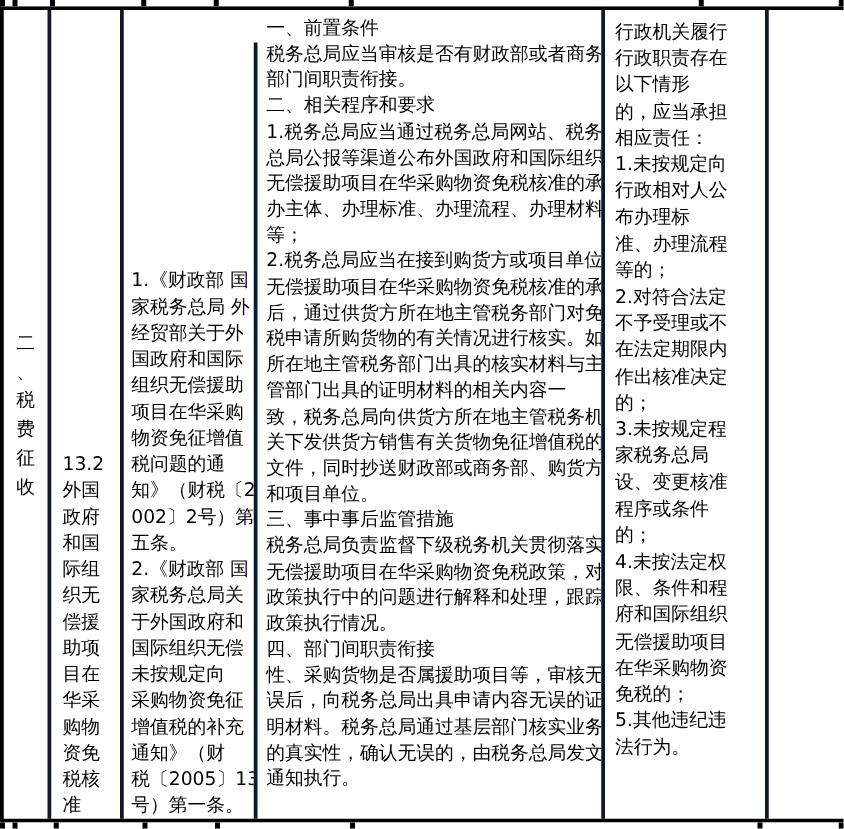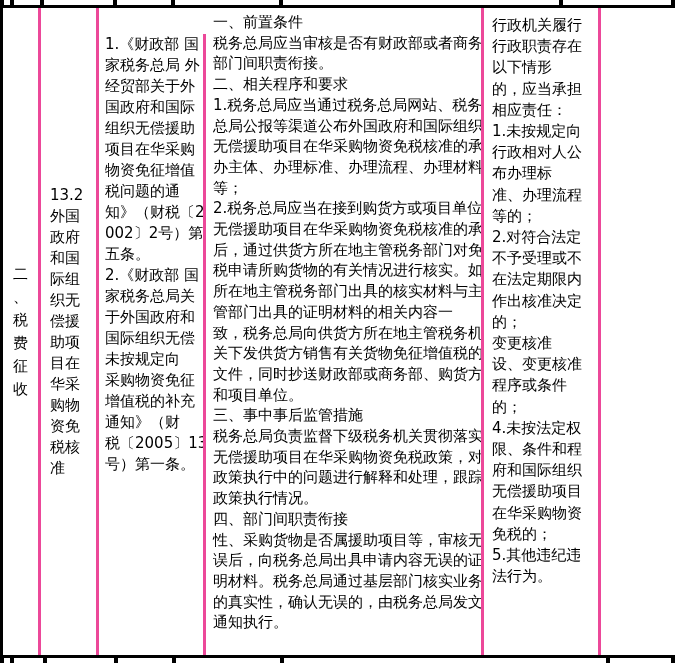--- a/index.html
+++ b/index.html
@@ -28,21 +28,21 @@
     display: flex;
     height: 653px;
     box-sizing: border-box;
     border-top: 3px solid #000000;
     border-bottom: 3px solid #000000;
     border-left: 3px solid #000000;
     background: #ffffff;
   }
   .cell {
     box-sizing: border-box;
-    border-right: 3px solid #ec4899;
+    border-right: 3px solid #0f172a;
     font-size: 15px;
     line-height: 21px;
     display: flex;
     flex-direction: column;
     overflow: hidden;
   }
   .cell .line { white-space: nowrap; }
   .c-category {
     width: 38px;
     justify-content: center;
@@ -50,37 +50,37 @@
     line-height: 23px;
     text-align: center;
   }
   .c-item {
     width: 74px;
     justify-content: center;
     padding-left: 8px;
   }
   .c-subitem {
     width: 58px;
-    justify-content: center;
+    justify-content: flex-end;
     padding-left: 9px;
   }
   .c-legal {
     width: 107px;
-    justify-content: flex-start;
+    justify-content: flex-end;
     padding-left: 6px;
     margin-top: 26px;
   }
   .c-procedures {
     width: 278px;
     justify-content: flex-start;
     padding: 4px 0 0 7px;
     line-height: 20.7px;
   }
   .c-responsibility {
-    width: 117px;
+    width: 131px;
     justify-content: flex-start;
     padding: 7px 0 16px 8px;
     line-height: 21.2px;
   }
 </style>
 </head>
 <body>
 
 <div class="page">
 
@@ -190,21 +190,22 @@
         <div class="line">1.未按规定向</div>
         <div class="line">行政相对人公</div>
         <div class="line">布办理标</div>
         <div class="line">准、办理流程</div>
         <div class="line">等的；</div>
         <div class="line">2.对符合法定</div>
         <div class="line">不予受理或不</div>
         <div class="line">在法定期限内</div>
         <div class="line">作出核准决定</div>
         <div class="line">的；</div>
-        <div class="line">变更核准</div>
+        <div class="line">3.未按规定程</div>
+        <div class="line">家税务总局</div>
         <div class="line">设、变更核准</div>
         <div class="line">程序或条件</div>
         <div class="line">的；</div>
         <div class="line">4.未按法定权</div>
         <div class="line">限、条件和程</div>
         <div class="line">府和国际组织</div>
         <div class="line">无偿援助项目</div>
         <div class="line">在华采购物资</div>
         <div class="line">免税的；</div>
         <div class="line">5.其他违纪违</div>

